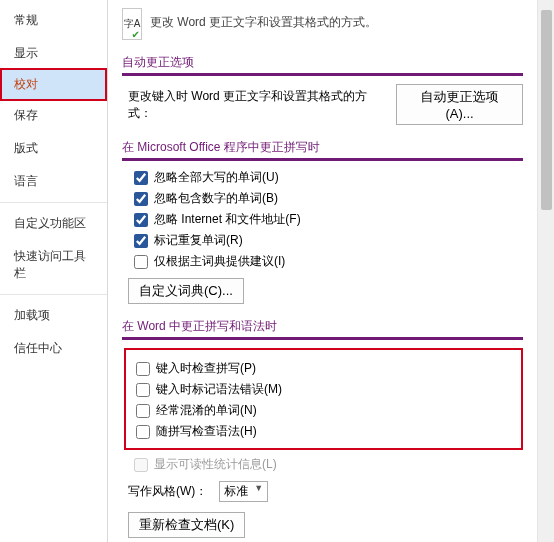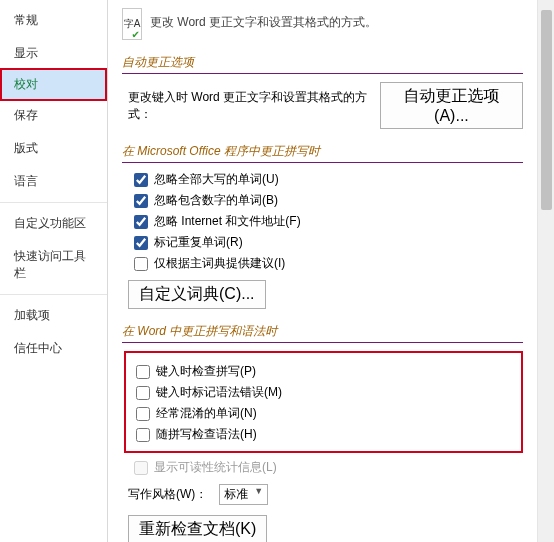--- a/index.html
+++ b/index.html
@@ -20,21 +20,21 @@
     background: #fff;
   }
   .nav-item {
     padding: 6px 12px;
     cursor: pointer;
     color: #333;
     border: 2px solid transparent;
   }
   .nav-item.active {
     background: #cfe3f9;
-    color: #15803d;
+    color: #c2410c;
   }
   .nav-item.boxed {
     border: 2px solid #d0021b;
     margin: -2px 0;
   }
   .nav-sep {
     height: 1px;
     background: #e5e5e5;
     margin: 4px 0;
   }
@@ -89,25 +89,24 @@
     right:1px;
     bottom:-1px;
     font-size:10px;
     color:#2a9d2a;
   }
   .hdr-text {
     padding-top: 6px;
     color: #444;
   }
   .section-title {
-    color: #a16207;
+    color: #701a75;
     margin: 14px 0 8px 0;
     padding-bottom: 2px;
-    border-bottom: 1px solid #701a75;
-    font-style: italic;
+    border-bottom: 3px solid #701a75;
   }
   .row {
     display: flex;
     align-items: center;
     gap: 8px;
     margin: 6px 0;
   }
   .chk {
     display: flex;
     align-items: center;
@@ -119,21 +118,21 @@
     height: 14px;
     margin: 0;
     accent-color: #2a579a;
   }
   .chk.disabled { color: #9a9a9a; }
   .indent { margin-left: 6px; }
   .btn {
     background: #fdfdfd;
     border: 1px solid #adadad;
     padding: 3px 10px;
-    font-size: 16px;
+    font-size: 13px;
     cursor: pointer;
     font-family: inherit;
   }
   .red-box {
     border: 2px solid #d0021b;
     padding: 6px 4px 4px 4px;
     margin: 4px 0 6px -4px;
   }
   .select {
     border: 1px solid #adadad;

